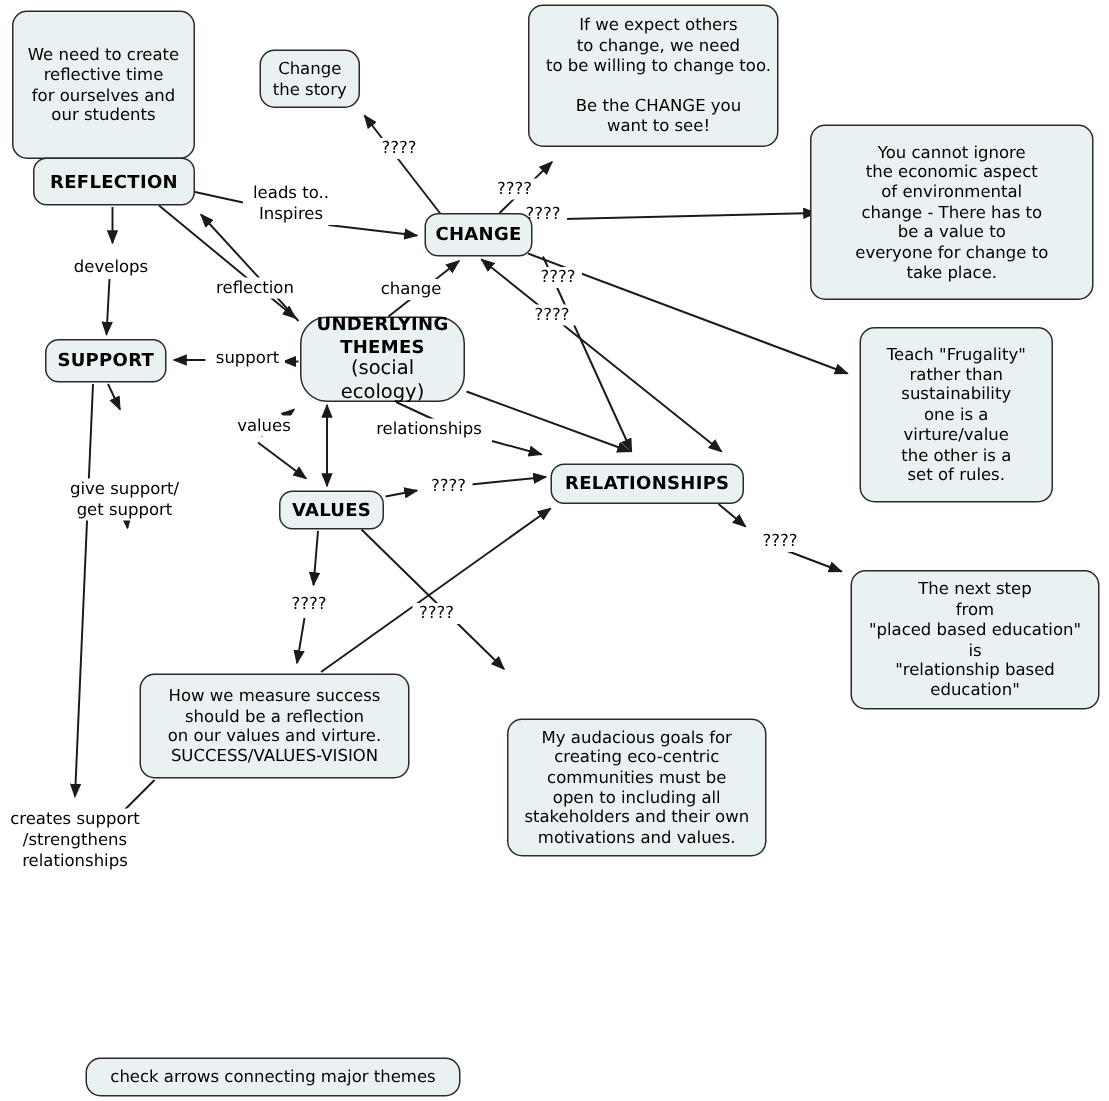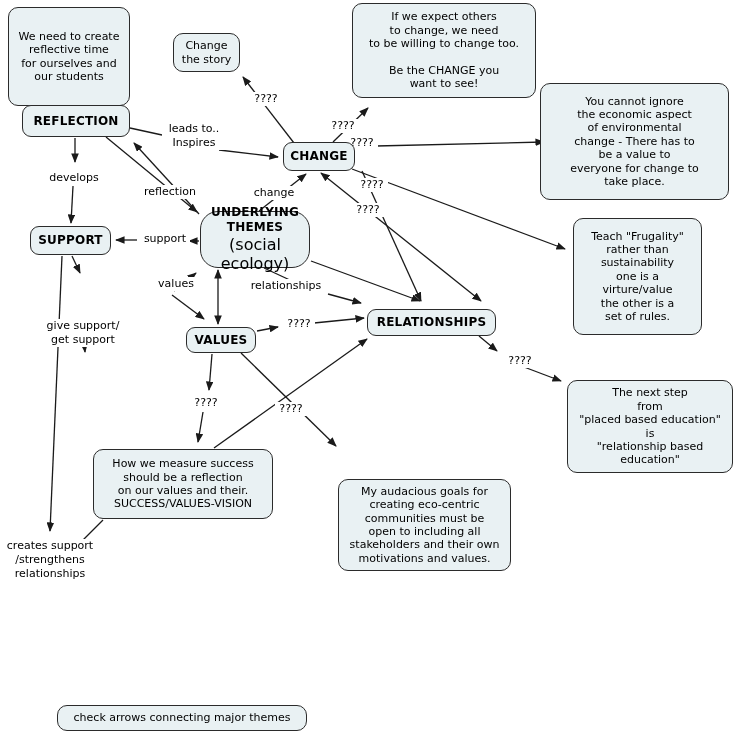--- a/index.html
+++ b/index.html
@@ -27,21 +27,21 @@
     border-radius:10px;
     display:flex;flex-direction:column;
     align-items:center;justify-content:center;
     text-align:center;
     color:#000;
     font-size:11px;line-height:1.22;
     padding:3px 4px;
     white-space:pre-line;
   }
   .node.concept{font-weight:bold;font-size:12px;border-radius:9px;letter-spacing:.2px;}
-  .node .subtext{font-weight:normal;font-size:16px;letter-spacing:0;}
+  .node .subtext{font-weight:normal;font-size:13px;letter-spacing:0;}
 </style>
 </head>
 <body>
 
 <div id="stage" style="width: 739px; height: 734px; background: rgb(255, 255, 255);">
   <svg id="wires" xmlns="http://www.w3.org/2000/svg" width="739" height="734">
     <defs>
       <marker id="arr" viewBox="0 0 10 8" refX="9" refY="4" markerWidth="9.5" markerHeight="7.6" orient="auto-start-reverse" markerUnits="userSpaceOnUse">
         <path d="M0,0 L10,4 L0,8 z" fill="#1a1a1a"></path>
       </marker>
@@ -103,21 +103,21 @@
     <div class="link-label" style="left: 275px; top: 402px; width: 30px;">????</div>
     <div class="link-label" style="left: 0px; top: 539px; width: 98px;">creates support
 /strengthens
 relationships</div>
     <div class="node" style="left: 8px; top: 7px; width: 122px; height: 99px;"><span>We need to create
 reflective time
 for ourselves and
 our students</span></div>
     <div class="node" style="left: 173px; top: 33px; width: 67px; height: 39px;"><span>Change
 the story</span></div>
-    <div class="node" style="left: 352px; top: 3px; width: 184px; height: 95px;"><span>If we expect others
+    <div class="node" style="left: 352px; top: 3px; width: 167px; height: 95px; align-items: flex-end;"><span>If we expect others
 to change, we need
 to be willing to change too.
 
 Be the CHANGE you
 want to see!</span></div>
     <div class="node" style="left: 540px; top: 83px; width: 189px; height: 117px;"><span>You cannot ignore
 the economic aspect
 of environmental
 change - There has to
 be a value to
@@ -138,21 +138,21 @@
     <div class="node concept" style="left: 186px; top: 327px; width: 70px; height: 26px;"><span>VALUES</span></div>
     <div class="node concept" style="left: 367px; top: 309px; width: 129px; height: 27px;"><span>RELATIONSHIPS</span></div>
     <div class="node" style="left: 567px; top: 380px; width: 166px; height: 93px;"><span>The next step
 from
 "placed based education"
 is
 "relationship based
 education"</span></div>
     <div class="node" style="left: 93px; top: 449px; width: 180px; height: 70px;"><span>How we measure success
 should be a reflection
-on our values and their.
+on our values and virture.
 SUCCESS/VALUES-VISION</span></div>
     <div class="node" style="left: 310px; top: 479px; width: 173px; height: 92px; margin-left: 28px;"><span>My audacious goals for
 creating eco-centric
 communities must be
 open to including all
 stakeholders and their own
 motivations and values.</span></div>
     <div class="node" style="left: 57px; top: 705px; width: 250px; height: 26px;"><span>check arrows connecting major themes</span></div>
   </div>
 

